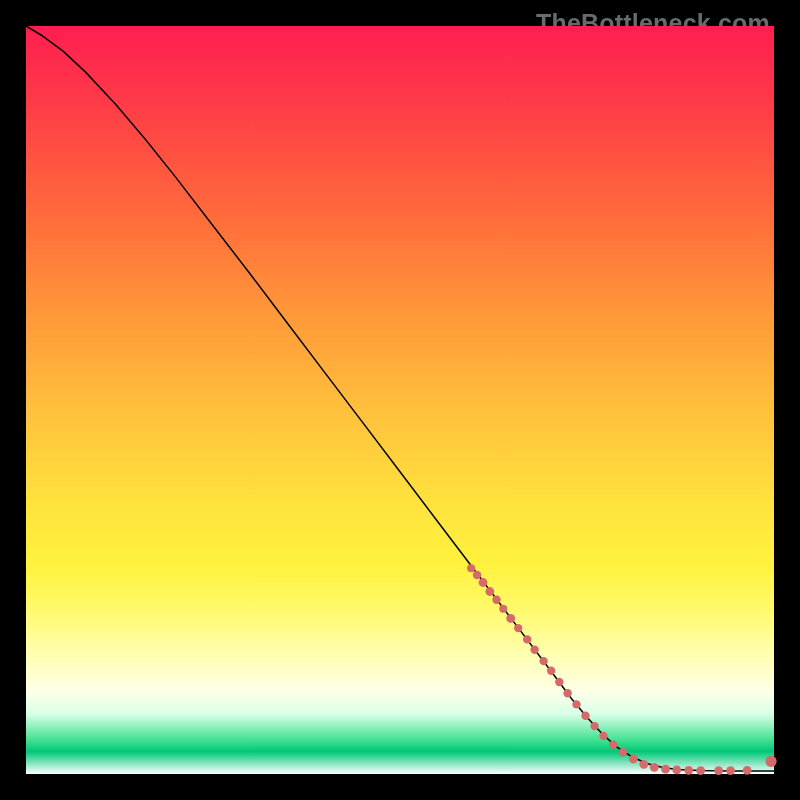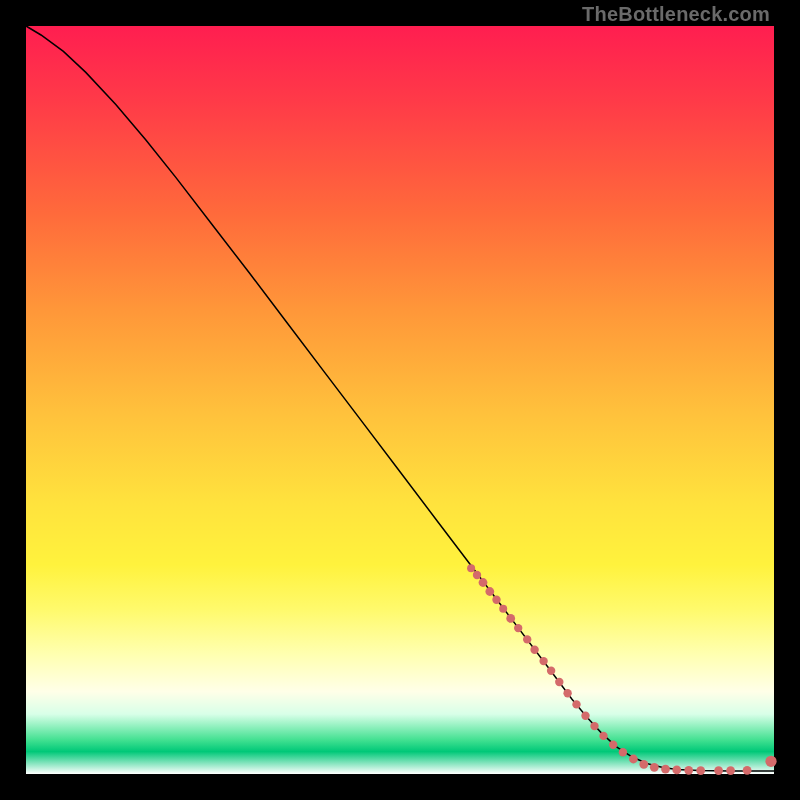--- a/index.html
+++ b/index.html
@@ -37,24 +37,24 @@
       #ffffb0 84%,
       #ffffe8 89%,
       #d8ffe8 92%,
       #40e090 95.5%,
       #00c878 97%,
       #ffffff 100%
     );
   }
   .watermark {
     position: absolute;
-    top: 3px;
+    top: 9px;
     right: 30px;
     color: #6a6a6a;
-    font-size: 20px;
+    font-size: 25px;
     font-weight: 600;
     letter-spacing: 0.2px;
     user-select: none;
   }
   svg.overlay {
     position: absolute;
     left: 26px;
     top: 26px;
     width: 748px;
     height: 748px;

